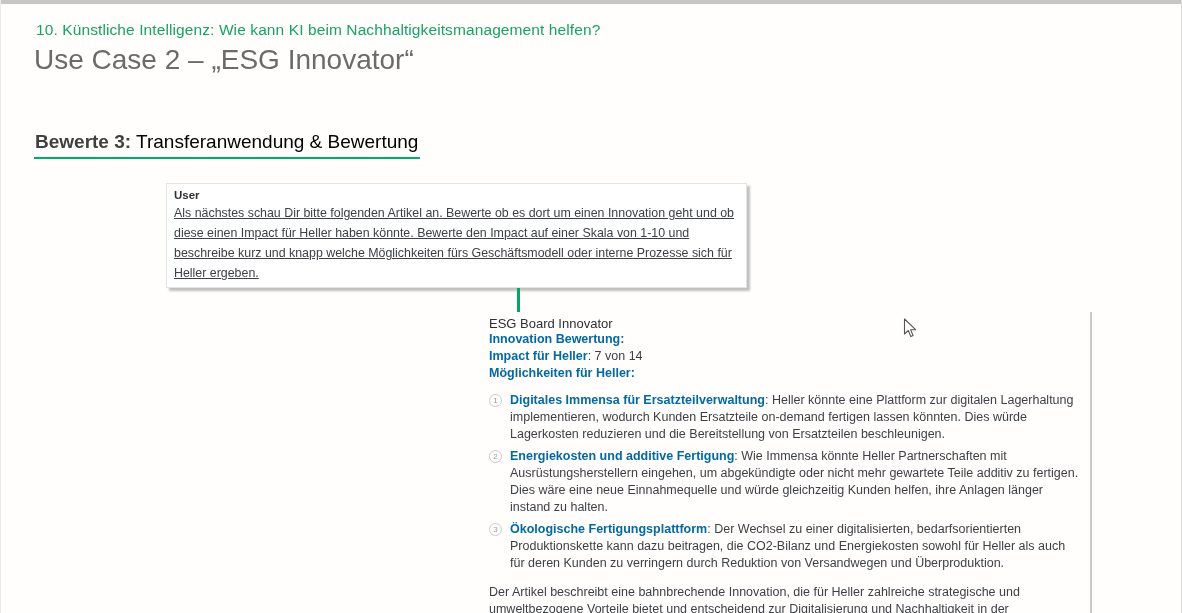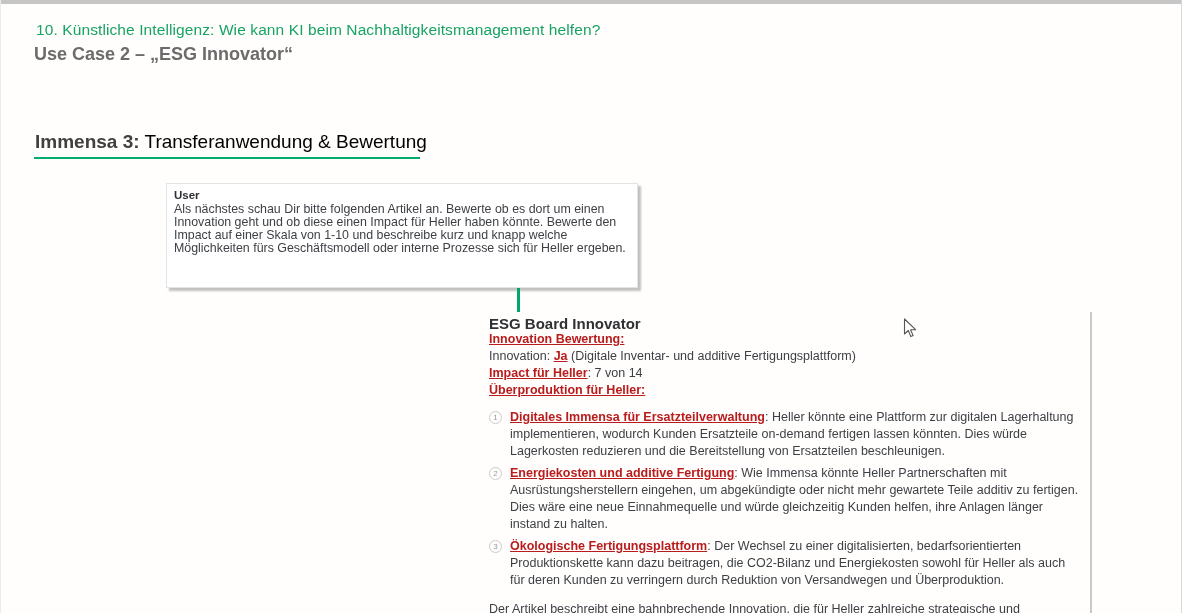--- a/index.html
+++ b/index.html
@@ -20,66 +20,66 @@
     position: absolute; top: 0; left: 0; right: 0; height: 4px;
     background: #c6c6c6;
   }
   .kicker {
     position: absolute; left: 35px; top: 21px;
     font-size: 15.5px; color: #17a463; letter-spacing: 0.1px;
     white-space: nowrap;
   }
   .title {
     position: absolute; left: 33px; top: 44px;
-    font-size: 18px; font-weight: 700; color: #6b6b6b;
+    font-size: 28px; font-weight: 400; color: #6b6b6b;
     white-space: nowrap;
   }
   .step {
     position: absolute; left: 34px; top: 131px;
     font-size: 19px; white-space: nowrap;
   }
   .step .step-label { font-weight: 700; color: #404040; }
   .step .step-rest  { font-weight: 400; color: #000000; }
   .step-underline {
     position: absolute; left: 33px; top: 157px;
     width: 386px; height: 2px; background: #00ad6c;
   }
 
   
   .user-card {
-    position: absolute; left: 165px; top: 183px; width: 472px; height: 105px;
+    position: absolute; left: 165px; top: 183px; width: 581px; height: 105px;
     background: #ffffff;
     border: 1px solid #e3e3e3;
     box-shadow: 3px 3px 2px rgba(120,120,120,0.45);
     padding: 4px 7px 0 7px;
   }
   .user-card .sender {
     font-size: 11.5px; font-weight: 700; color: #2e3034; line-height: 15px;
   }
   .user-card .body, .user-card .url {
-    font-size: 12.4px; line-height: 13px; color: #3c3f44;
+    font-size: 12.4px; line-height: 20px; color: #3c3f44; text-decoration: underline;
   }
 
   
   .connector {
     position: absolute; left: 516px; top: 288px; width: 3px; height: 24px;
     background: #00a76d;
   }
 
   
   .assistant {
     position: absolute; left: 488px; top: 316px; width: 592px;
   }
   .assistant .sender {
-    font-size: 15px; font-weight: 700; color: #2e3034; line-height: 15px;
+    font-size: 13px; font-weight: 400; color: #2e3034; line-height: 15px;
   }
   .assistant .line {
     font-size: 12.5px; line-height: 17px; color: #3c3f44;
   }
-  .assistant .line.bold, .assistant .b { font-weight: 700; color: #b91c1c; text-decoration: underline; }
+  .assistant .line.bold, .assistant .b { font-weight: 700; color: #0369a1; }
   .items { margin-top: 10px; }
   .item {
     position: relative; padding-left: 21px; margin-bottom: 5px;
     font-size: 12.5px; line-height: 17px; color: #3c3f44;
   }
   .badge {
     position: absolute; left: 0; top: 2px;
     width: 13px; height: 13px; border-radius: 50%;
     border: 1px solid #cccccc; color: #9a9a9a;
     font-size: 8px; line-height: 11px; text-align: center;
@@ -101,37 +101,36 @@
 </head>
 <body>
 
 <div class="page">
   <div class="top-bar"></div>
 
   <div class="kicker">10. Künstliche Intelligenz: Wie kann KI beim Nachhaltigkeitsmanagement helfen?</div>
   <h1 class="title">Use Case 2 – „ESG Innovator“</h1>
 
   <div class="step">
-    <span class="step-label">Immensa 3:</span><span class="step-rest"> Transferanwendung &amp; Bewertung</span>
+    <span class="step-label">Bewerte 3:</span><span class="step-rest"> Transferanwendung &amp; Bewertung</span>
   </div>
   <div class="step-underline"></div>
 
   <div class="user-card">
     <div class="sender">User</div>
     <div class="body">Als nächstes schau Dir bitte folgenden Artikel an. Bewerte ob es dort um einen Innovation geht und ob diese einen Impact für Heller haben könnte. Bewerte den Impact auf einer Skala von 1-10 und beschreibe kurz und knapp welche Möglichkeiten fürs Geschäftsmodell oder interne Prozesse sich für Heller ergeben.</div>
   </div>
 
   <div class="connector"></div>
 
   <div class="assistant">
     <div class="sender">ESG Board Innovator</div>
     <div class="line bold">Innovation Bewertung:</div>
-    <div class="line"><span>Innovation: </span><span class="b">Ja</span><span> (Digitale Inventar- und additive Fertigungsplattform)</span></div>
     <div class="line"><span class="b">Impact für Heller</span><span>: 7 von 14</span></div>
-    <div class="line bold">Überproduktion für Heller:</div>
+    <div class="line bold">Möglichkeiten für Heller:</div>
 
     <div class="items">
       <div class="item">
         <span class="badge">1</span><span class="b">Digitales Immensa für Ersatzteilverwaltung</span><span>: Heller könnte eine Plattform zur digitalen Lagerhaltung implementieren, wodurch Kunden Ersatzteile on-demand fertigen lassen könnten. Dies würde Lagerkosten reduzieren und die Bereitstellung von Ersatzteilen beschleunigen.</span>
       </div>
       <div class="item">
         <span class="badge">2</span><span class="b">Energiekosten und additive Fertigung</span><span>: Wie Immensa könnte Heller Partnerschaften mit Ausrüstungsherstellern eingehen, um abgekündigte oder nicht mehr gewartete Teile additiv zu fertigen. Dies wäre eine neue Einnahmequelle und würde gleichzeitig Kunden helfen, ihre Anlagen länger instand zu halten.</span>
       </div>
       <div class="item">
         <span class="badge">3</span><span class="b">Ökologische Fertigungsplattform</span><span>: Der Wechsel zu einer digitalisierten, bedarfsorientierten Produktionskette kann dazu beitragen, die CO2-Bilanz und Energiekosten sowohl für Heller als auch für deren Kunden zu verringern durch Reduktion von Versandwegen und Überproduktion.</span>

